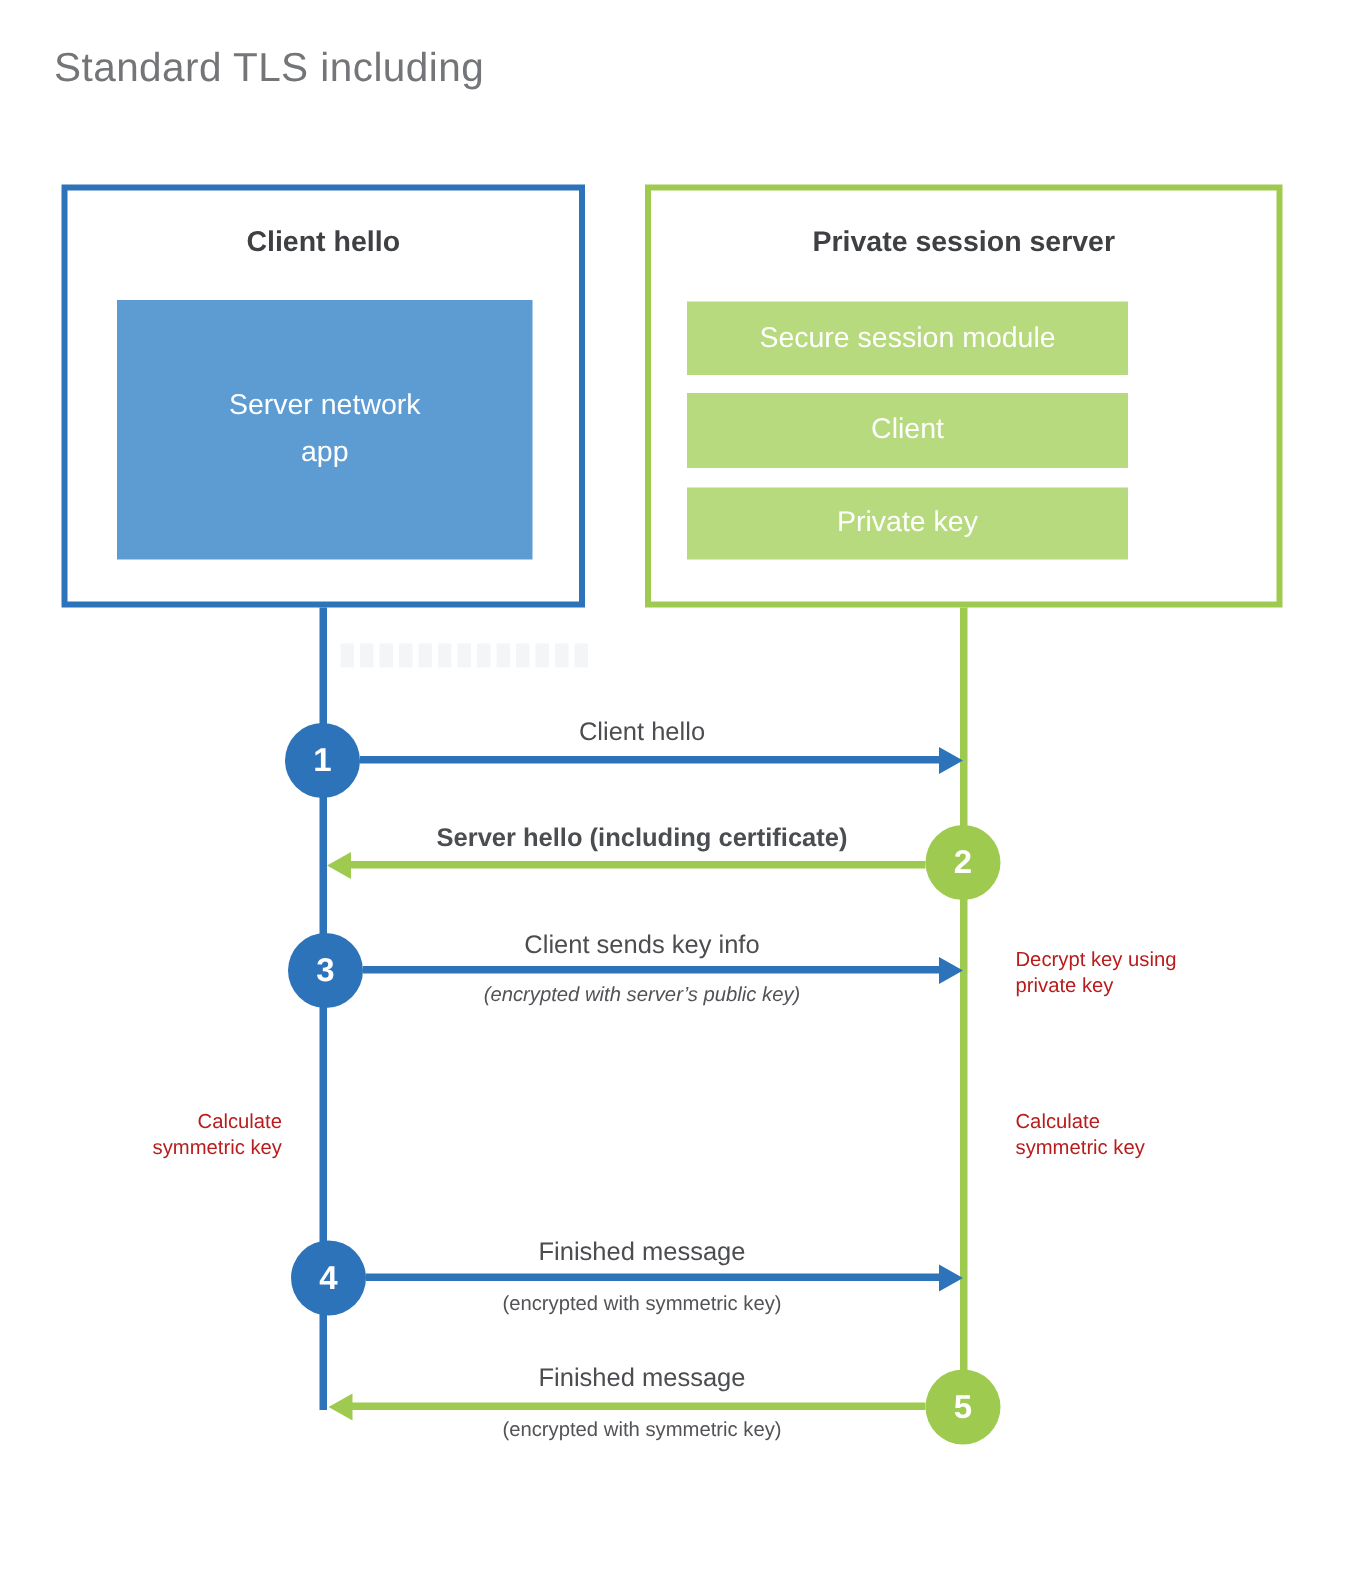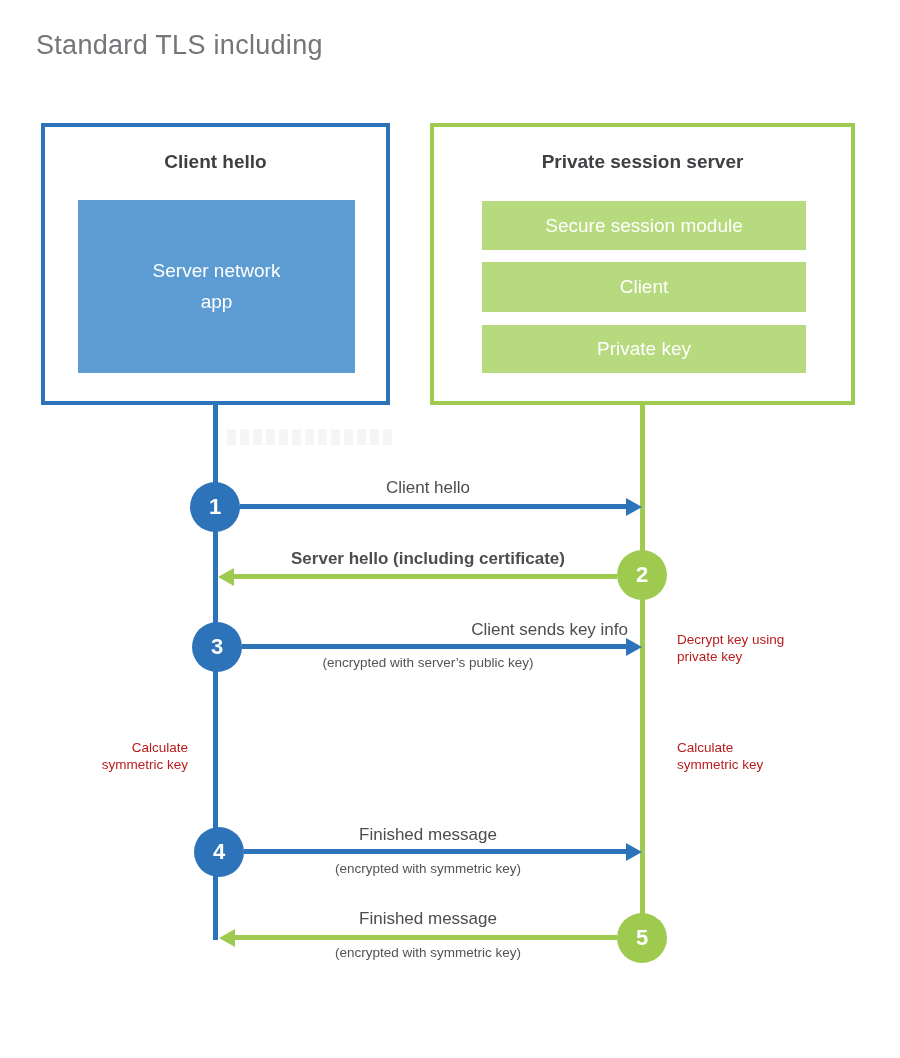--- a/index.html
+++ b/index.html
@@ -18,21 +18,21 @@
   .box { position:absolute; background:#fff; top:123px; height:282px; }
   .client-box { left:41px; width:349px; border:4px solid var(--blue); }
   .server-box { left:430px; width:425px; border:4px solid var(--green); }
   .box-title { position:absolute; top:24px; left:0; right:0; text-align:center;
                font-size:19px; font-weight:700; color:#3E4043; }
 
   .client-app { position:absolute; left:33px; top:73px; width:277px; height:173px;
                 background:var(--blue_fill); display:flex; align-items:center; justify-content:center;
                 text-align:center; color:#fff; font-size:19px; line-height:1.6; white-space:pre-line; }
 
-  .server-bar { position:absolute; left:48px; width:324px; background:var(--green_fill);
+  .server-bar { position:absolute; left:24px; width:294px; background:var(--green_fill);
                 display:flex; align-items:center; justify-content:center; color:#fff; font-size:19px; }
   .bar-1 { top:74px;  height:49px; }
   .bar-2 { top:135px; height:50px; }
   .bar-3 { top:198px; height:48px; }
 
   .lifeline { position:absolute; width:5px; }
   .lifeline-client { left:213px; top:405px; height:535px; background:var(--blue); }
   .lifeline-server { left:640px; top:405px; height:533px; background:var(--green); }
 
   .ghost-dashes { position:absolute; left:227px; top:429px; display:flex; gap:4px; }
@@ -67,22 +67,22 @@
   .a4-head { left:626px; top:843px; }
   .a5-line { left:234px; top:935px; width:383px; }
   .a5-head { left:219px; top:929px; }
 
   .msg-label { position:absolute; left:228px; width:400px; text-align:center;
                color:#4B4D50; font-size:17px; }
   .msg-sub { position:absolute; left:228px; width:400px; text-align:center;
              color:#515356; font-size:13.5px; }
   .l1  { top:478px; }
   .l2  { top:549px;font-weight:bold; }
-  .l3a { top:620px;text-align:right; }
-  .l3b { top:655px; }
+  .l3a { top:620px; }
+  .l3b { top:655px;font-style:italic; }
   .l4a { top:825px; }
   .l4b { top:861px; }
   .l5a { top:909px; }
   .l5b { top:945px; }
 
   .note { position:absolute; font-size:13.5px; color:#b91c1c; line-height:1.28;
           white-space:pre-line; }
   .note-decrypt    { left:677px; top:631px; }
   .note-calc-right { left:677px; top:739px; }
   .note-calc-left  { left:60px; width:128px; top:739px; text-align:right; }

